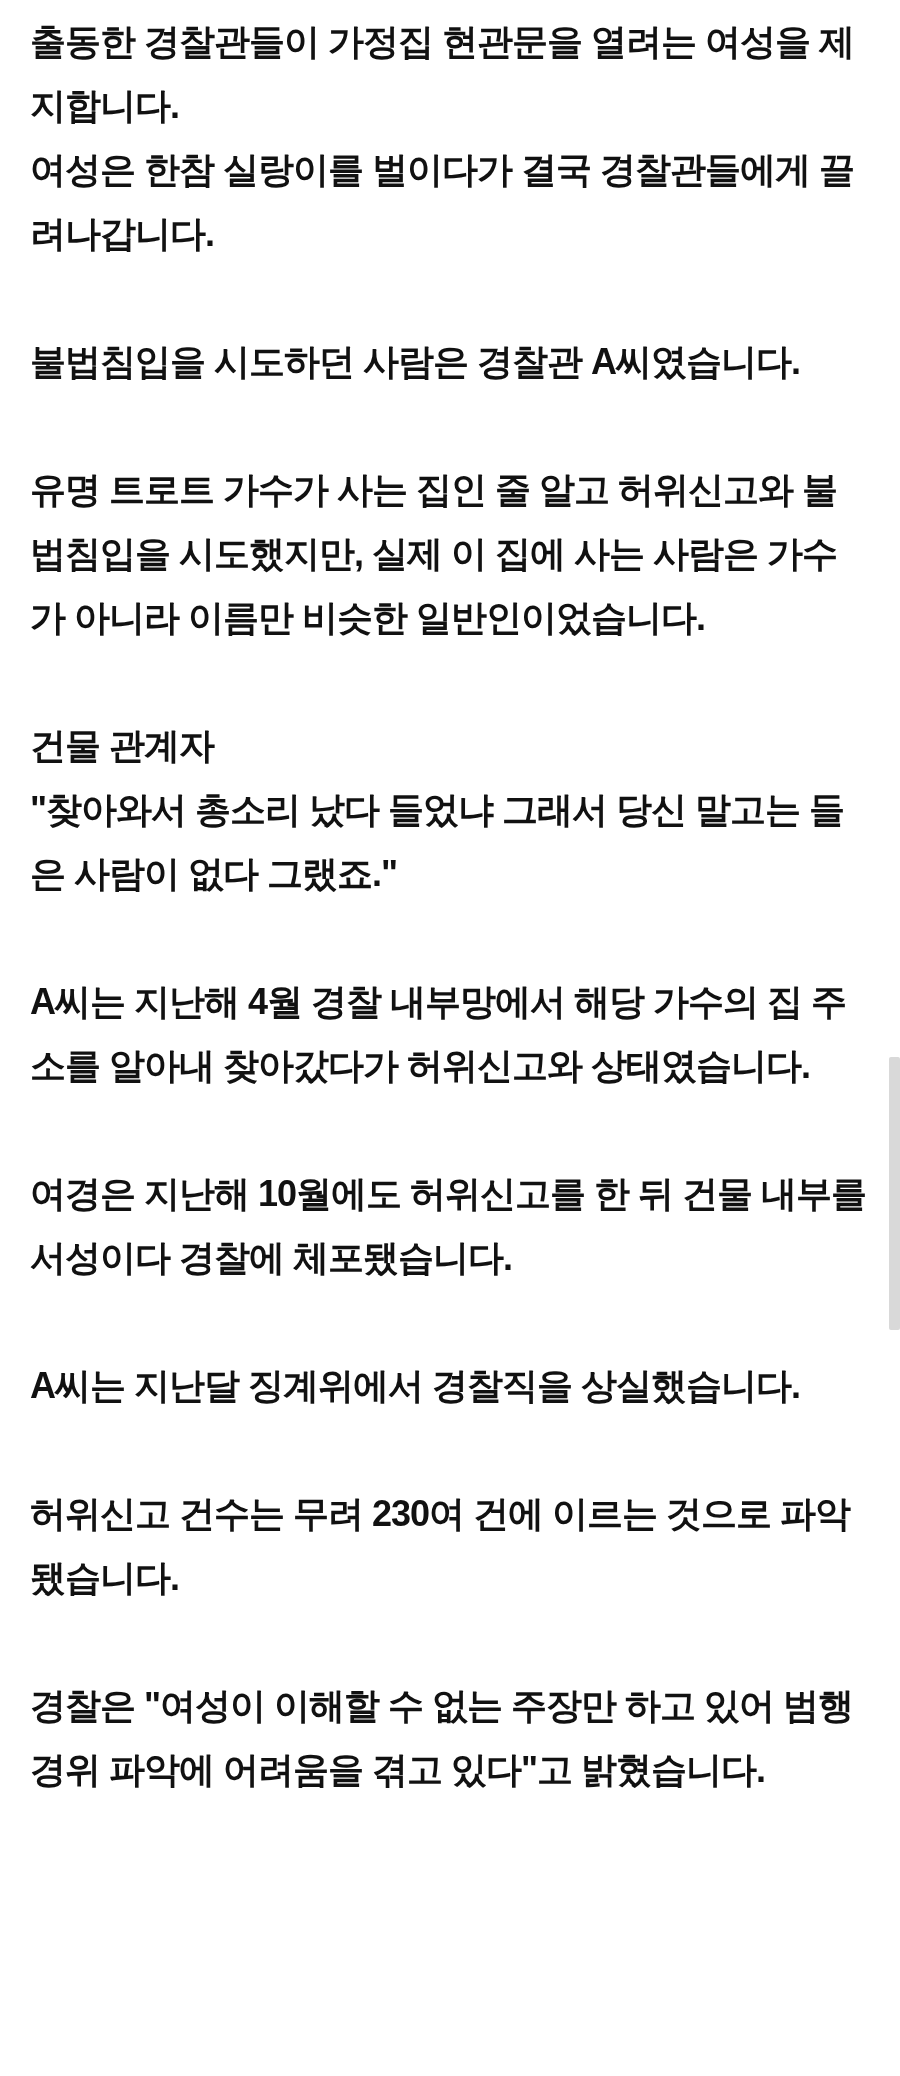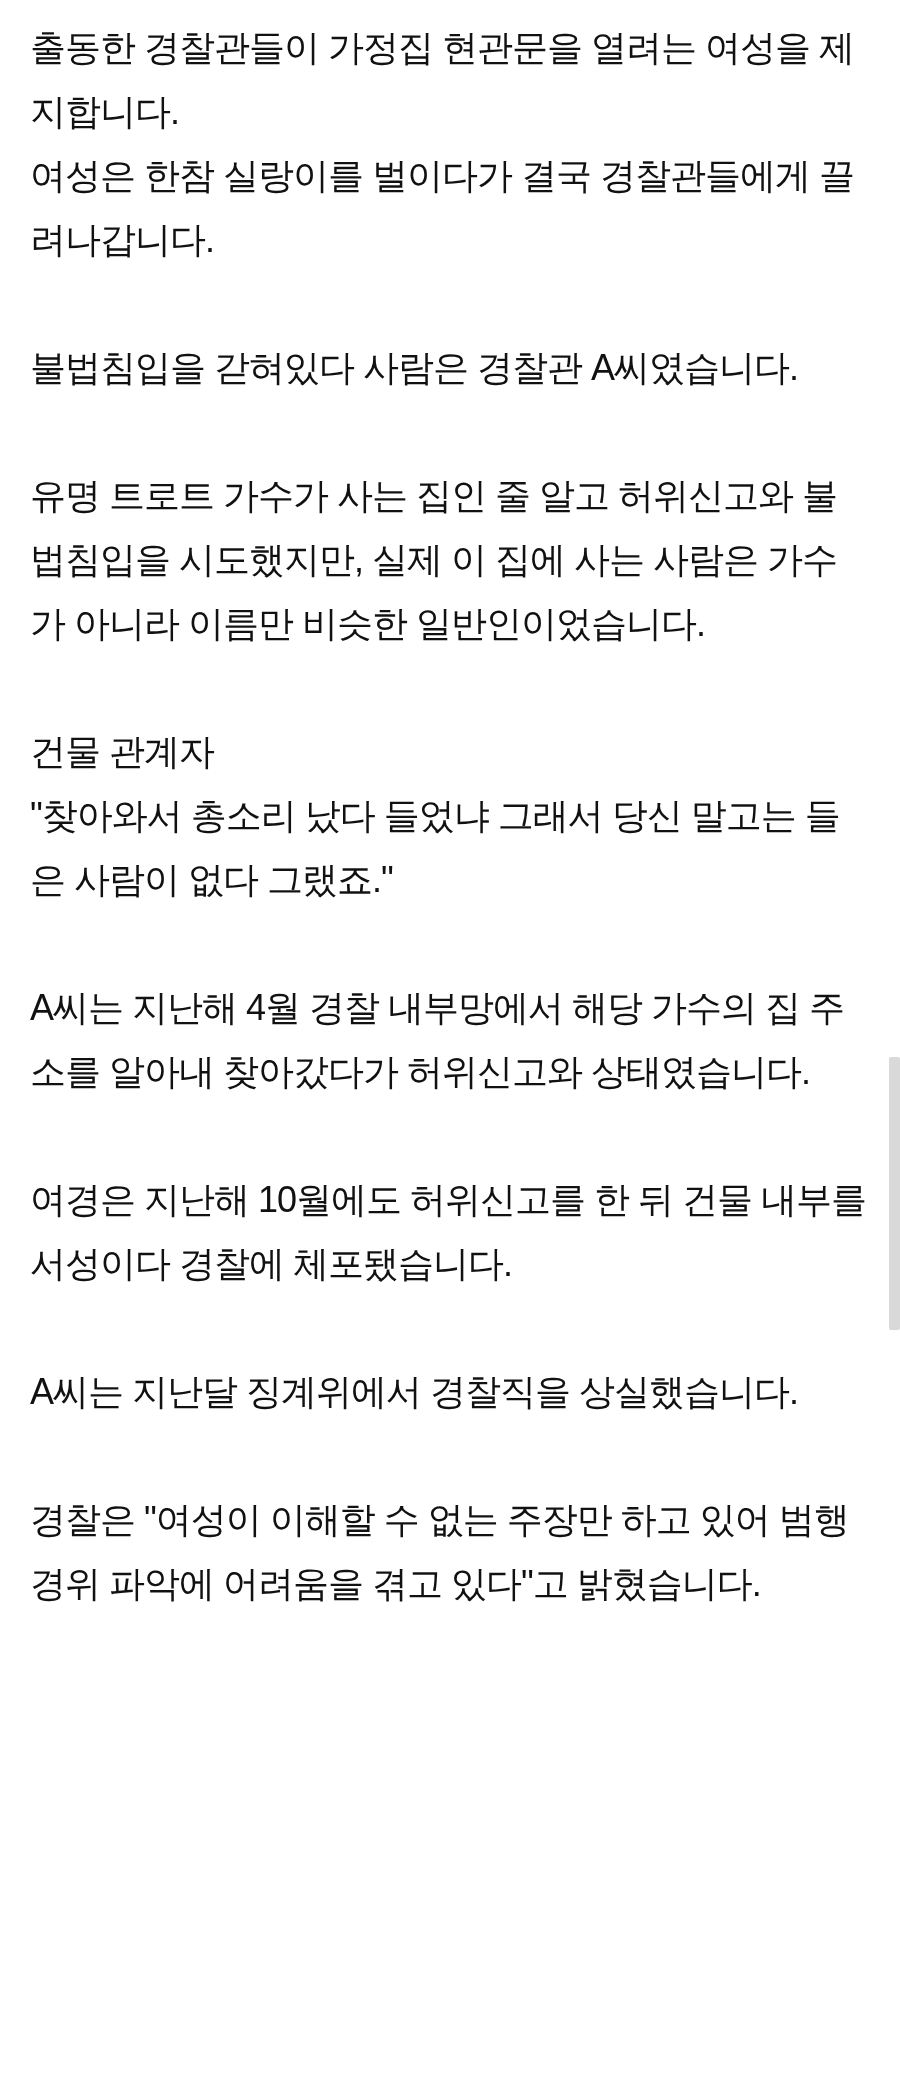--- a/index.html
+++ b/index.html
@@ -18,42 +18,44 @@
     box-sizing: border-box;
     width: 900px;
     padding: 0 30px;
     color: #111111;
     font-size: 36px;
     line-height: 64px;
     letter-spacing: -1px;
     word-break: break-all;
   }
   .article-body p {
-    margin: 16px 0 64px 0;
+    margin: 10px 0 64px 0;
     white-space: pre-line;
+    font-weight: bold;
   }
   .scrollbar-thumb {
     position: absolute;
     top: 1057px;
     right: 0;
     width: 11px;
     height: 273px;
     background: #d9d9d9;
     border-radius: 2px;
   }
 </style>
 </head>
 <body>
 
 <main class="article-body">
   <p>출동한 경찰관들이 가정집 현관문을 열려는 여성을 제지합니다.
 여성은 한참 실랑이를 벌이다가 결국 경찰관들에게 끌려나갑니다.</p>
-  <p>불법침입을 갇혀있다 사람은 경찰관 A씨였습니다.</p>
+  <p>불법침입을 시도하던 사람은 경찰관 A씨였습니다.</p>
   <p>유명 트로트 가수가 사는 집인 줄 알고 허위신고와 불법침입을 시도했지만, 실제 이 집에 사는 사람은 가수가 아니라 이름만 비슷한 일반인이었습니다.</p>
   <p>건물 관계자
 "찾아와서 총소리 났다 들었냐 그래서 당신 말고는 들은 사람이 없다 그랬죠."</p>
   <p>A씨는 지난해 4월 경찰 내부망에서 해당 가수의 집 주소를 알아내 찾아갔다가 허위신고와 상태였습니다.</p>
   <p>여경은 지난해 10월에도 허위신고를 한 뒤 건물 내부를 서성이다 경찰에 체포됐습니다.</p>
   <p>A씨는 지난달 징계위에서 경찰직을 상실했습니다.</p>
+  <p>허위신고 건수는 무려 230여 건에 이르는 것으로 파악됐습니다.</p>
   <p>경찰은 "여성이 이해할 수 없는 주장만 하고 있어 범행 경위 파악에 어려움을 겪고 있다"고 밝혔습니다.</p>
 </main>
 
 <div class="scrollbar-thumb"></div>
 
 </body></html>

